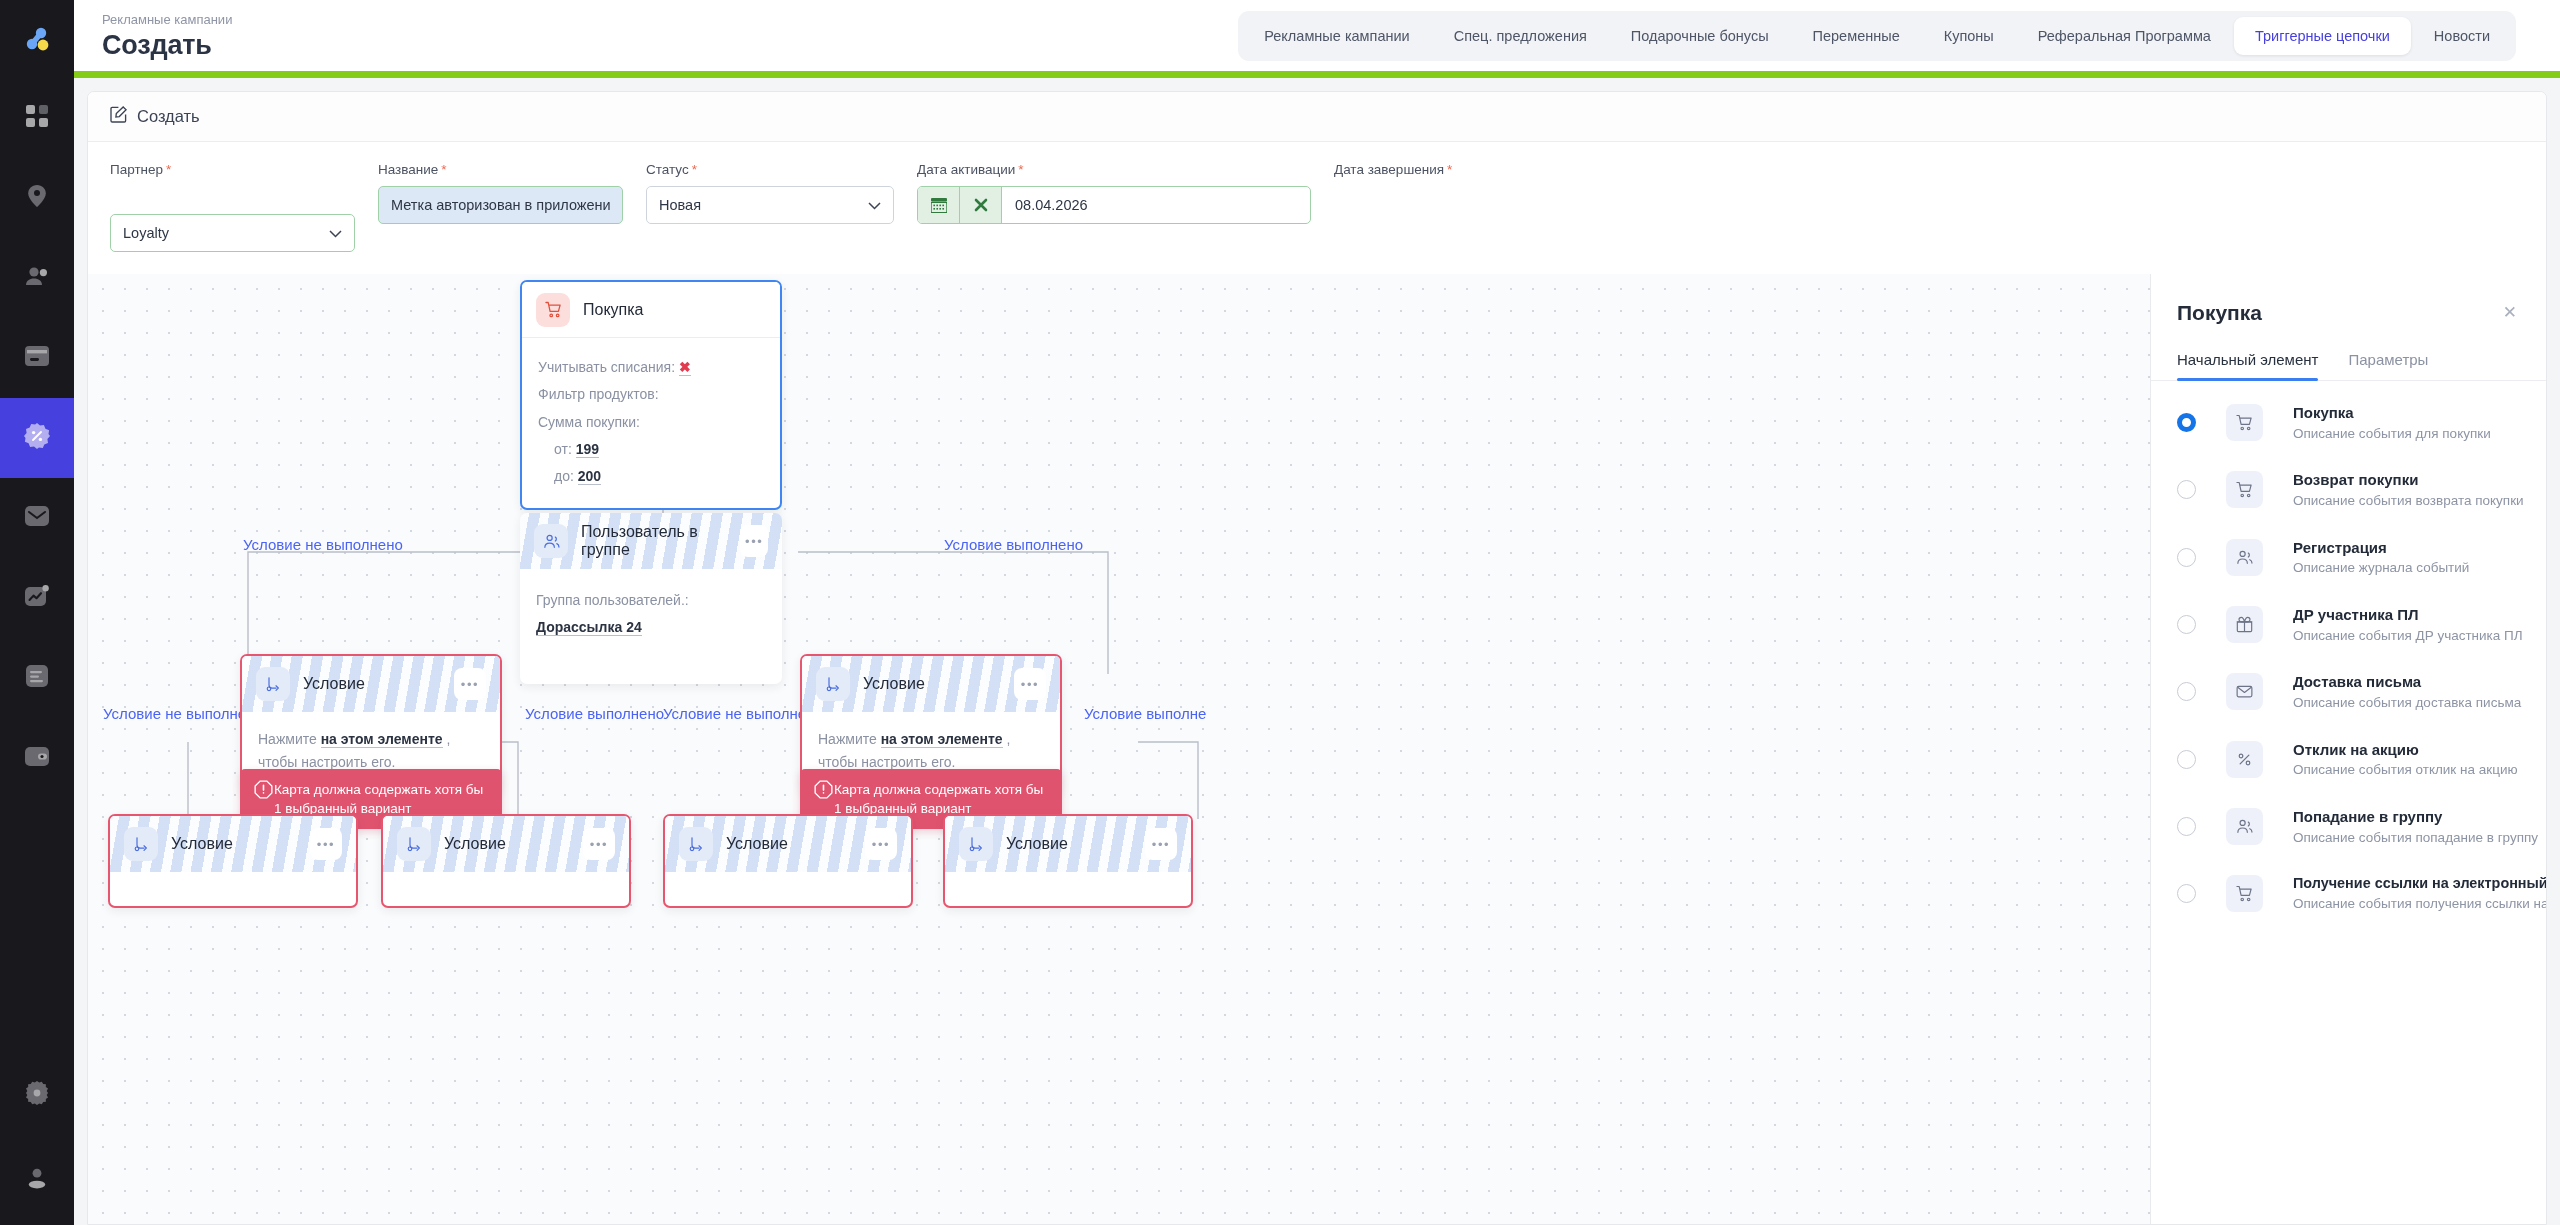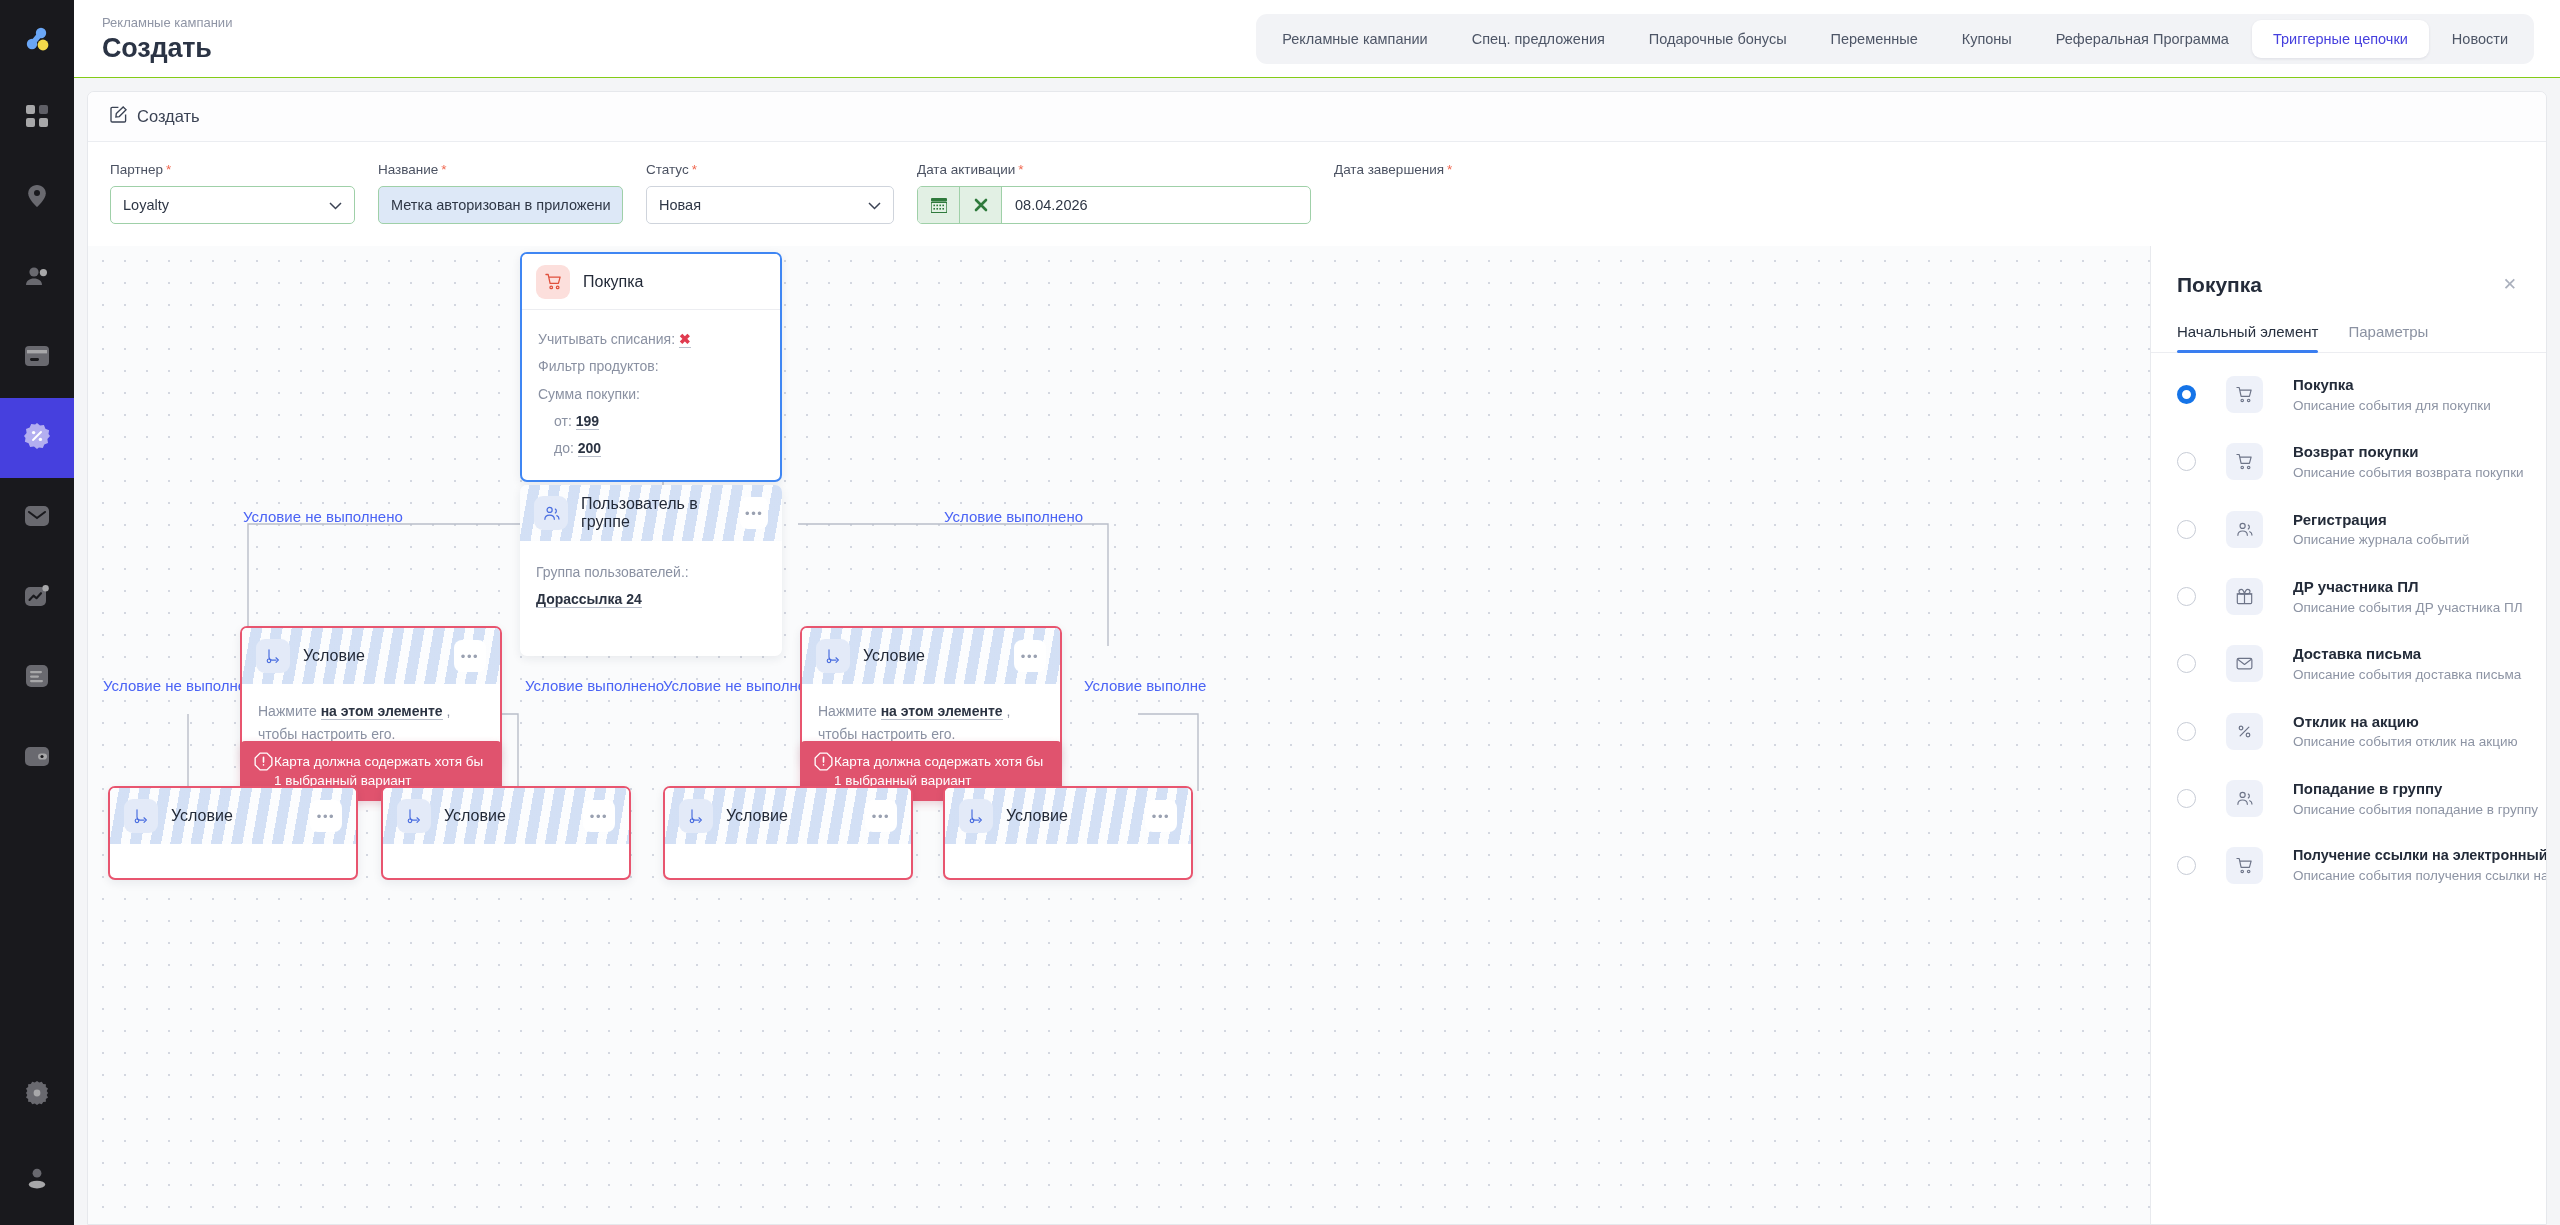--- a/index.html
+++ b/index.html
@@ -26,22 +26,22 @@
   .rail-item.active { background:#4640de; }
   .rail-spacer { flex:1 1 auto; }
   .rail-ico { opacity:.62; }
   .rail-item.active .rail-ico { opacity:1; }
 
   
   .main { flex:1 1 auto; display:flex; flex-direction:column; min-width:0; }
 
   .topbar {
     height:78px; flex:0 0 78px; background:#fff;
-    display:flex; align-items:center; padding:0 26px 0 28px;
-    border-bottom:1px solid #84cc16;
+    display:flex; align-items:center; padding:0 44px 0 28px;
+    border-bottom:7px solid #84cc16;
   }
   .crumbs { display:flex; flex-direction:column; justify-content:center; }
   .crumb-parent { font-size:13px; color:#8f95a5; line-height:16px; margin-bottom:2px; }
   .page-title { font-size:27px; font-weight:700; color:#2b3445; line-height:30px; letter-spacing:-.2px; }
   .topnav {
     margin-left:auto; background:#f2f3f6; border-radius:11px;
     display:flex; align-items:center; padding:5px; gap:2px; height:50px;
   }
   .topnav-item {
     font-size:14.5px; color:#4d5566; padding:11px 21px; border-radius:9px;
@@ -298,21 +298,21 @@
             <svg width="17" height="17" viewBox="0 0 17 17" fill="none" stroke="#3b4354" stroke-width="1.35">
               <path d="M8.4 1.4H2.2A1.2 1.2 0 0 0 1 2.6v12.2A1.2 1.2 0 0 0 2.2 16h12.2a1.2 1.2 0 0 0 1.2-1.2V8.6"></path>
               <path d="M13.2.9 16.1 3.8 9.3 10.6 5.9 11l.4-3.4z" fill="#fff"></path>
             </svg>
           </span>
           <span>Создать</span>
         </div>
 
         <div class="formrow">
 
-          <div class="fgroup" style="width:245px;">
+          <div class="fgroup" style="width:245px;gap:28px;">
             <label class="flabel">
               <span>Партнер</span><span class="req">*</span>
             </label>
             <div class="ctl green">
               <span>Loyalty</span>
               <span class="chev">
                 <svg width="13" height="8" viewBox="0 0 13 8" fill="none" stroke="#3b4354" stroke-width="1.5">
                     <path d="M1 1l5.5 5.5L12 1"></path>
                   </svg>
               </span>

